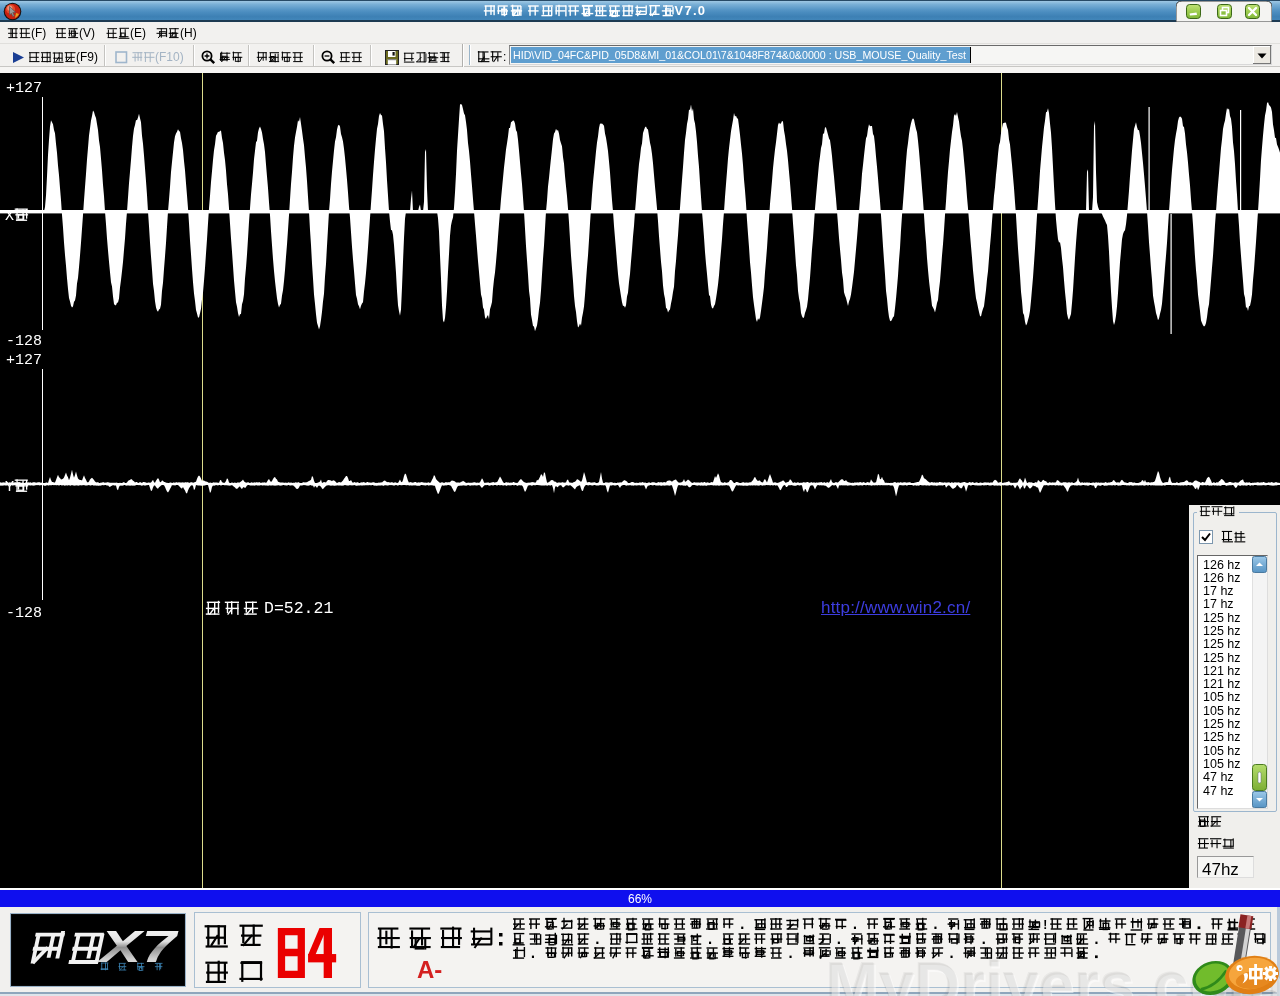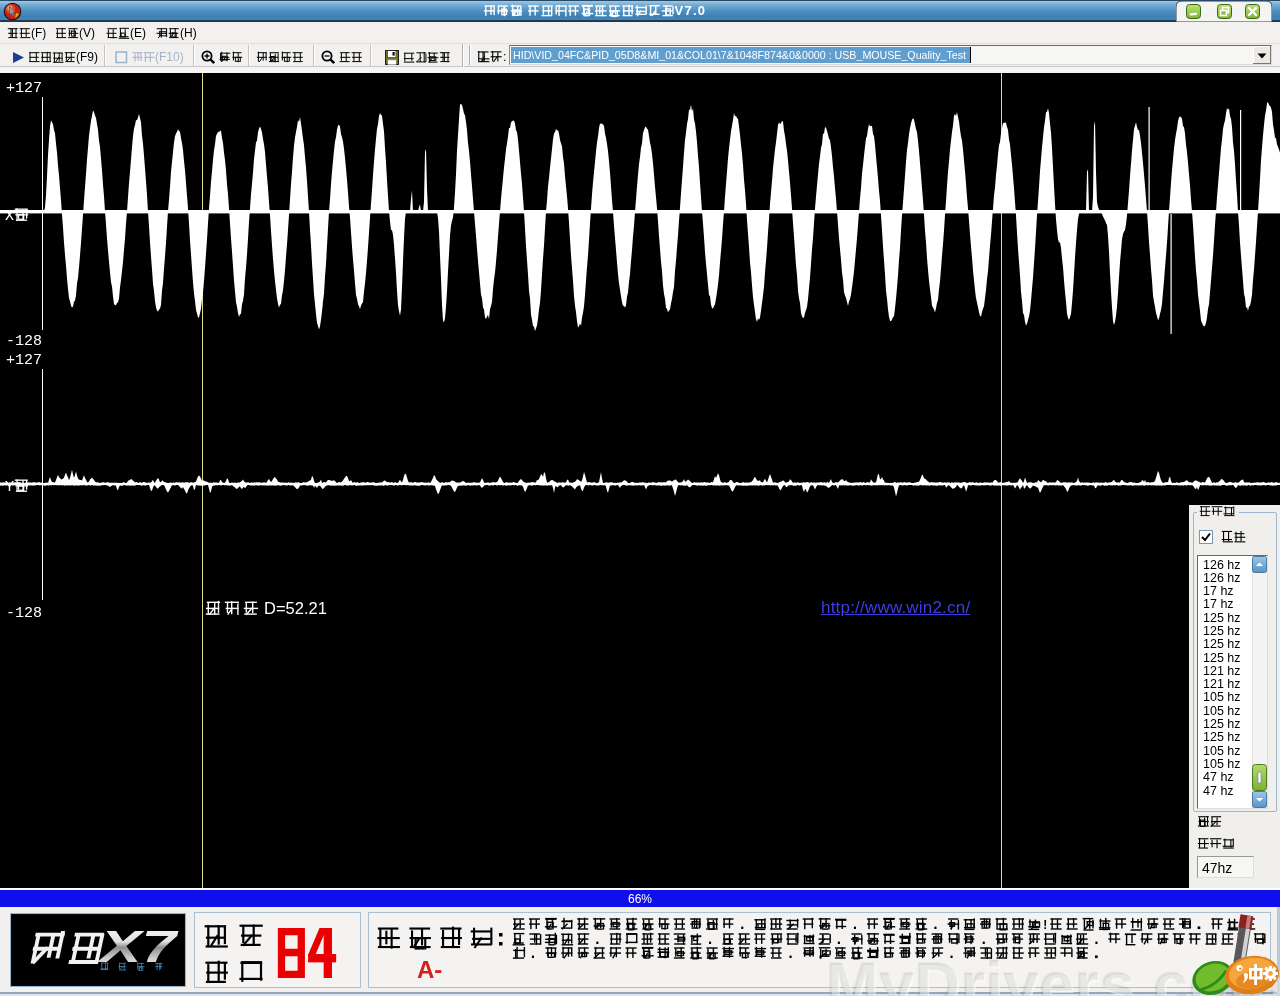--- a/index.html
+++ b/index.html
@@ -537,21 +537,21 @@
         <rect x="32.2" y="3.5" width="1.4" height="11.4"></rect>
         <path d="M27.7,8.0L22.6,14.7" stroke-width="1.4" stroke="#fff" fill="none"></path>
         <rect x="40.1" y="1.6" width="11.8" height="1.4"></rect>
         <rect x="38.8" y="7.7" width="14.3" height="1.4"></rect>
         <rect x="39.2" y="13.4" width="12.6" height="1.4"></rect>
         <rect x="40.6" y="2.5" width="1.4" height="10.1"></rect>
         <rect x="47.0" y="1.6" width="1.4" height="11.6"></rect>
         <path d="M47.0,8.0L41.2,14.7" stroke-width="1.4" stroke="#fff" fill="none"></path>
       </g>
     </svg>
-<div class="abs" style="left:264px;top:599px;font-family:Liberation Sans, sans-serif;font-size:16.5px;color:#fff">D=52.21</div>
+<div class="abs" style="left:264px;top:599px;font-family:Liberation Mono, monospace;font-size:16.5px;color:#fff">D=52.21</div>
 <div class="abs" style="left:821px;top:598px;font-size:17px;color:#3d3de0;text-decoration:underline;letter-spacing:0.2px">http://www.win2.cn/</div>
 <div class="abs" style="left:1189px;top:505px;width:91px;height:385px;background:#f0efec"></div>
 <div class="abs" style="left:1193px;top:512px;width:84px;height:300px;border:1px solid #9cb6cd;border-radius:2px"></div>
 <div class="abs" style="left:1197px;top:505px;width:42px;height:14px;background:#f0efec"></div>
 <svg style="position:absolute;left:1197px;top:505px;overflow:visible" width="40" height="16">
       <g transform="translate(2,0)">
         <g fill="#000" stroke="none" opacity="1.0">
           <rect x="1.1" y="1.2" width="9.8" height="1.0"></rect>
           <rect x="0.8" y="5.8" width="10.6" height="1.0"></rect>
           <rect x="1.5" y="10.1" width="9.0" height="1.0"></rect>
@@ -671,21 +671,21 @@
           <rect x="26.1" y="2.3" width="9.9" height="1.1"></rect>
           <rect x="25.6" y="8.7" width="10.6" height="1.1"></rect>
           <rect x="26.2" y="10.5" width="10.7" height="1.1"></rect>
           <rect x="27.3" y="1.6" width="1.1" height="8.4"></rect>
           <rect x="33.3" y="2.9" width="1.1" height="7.7"></rect>
           <rect x="35.7" y="1.4" width="1.1" height="8.5"></rect>
         </g>
       </g>
     </svg>
 <div class="abs" style="left:1197px;top:856px;width:57px;height:22px;background:#f6f6f4;border:1px solid #999;border-bottom-color:#ddd;border-right-color:#ddd"></div>
-<div class="abs" style="left:1202px;top:860px;font-size:14px;color:#000">47hz</div>
+<div class="abs" style="left:1202px;top:860px;font-size:17px;color:#000">47hz</div>
 <div class="abs" style="left:0;top:888px;width:1280px;height:2px;background:#fff"></div>
 <div class="abs" style="left:0;top:890px;width:1280px;height:17px;background:#0f0fee"></div>
 <div class="abs" style="left:628px;top:892px;font-size:12px;color:#fff">66%</div>
 <div class="abs" style="left:0;top:907px;width:1280px;height:89px;background:#f1f0ee"></div>
 <div class="abs" style="left:10px;top:913px;width:176px;height:74px;background:#000;border:1px solid #9ab2c8;box-shadow:inset 0 0 0 1px #0a0a0a"></div>
 <svg class="abs" style="left:24px;top:929px;overflow:visible" width="95" height="46">
       <g transform="translate(8,0)">
         <g fill="#f2f2f2" stroke="none" opacity="1.0" transform="skewX(-12)">
           <rect x="4.6" y="3.7" width="29.3" height="3.9"></rect>
           <rect x="5.1" y="17.8" width="27.6" height="3.9"></rect>

